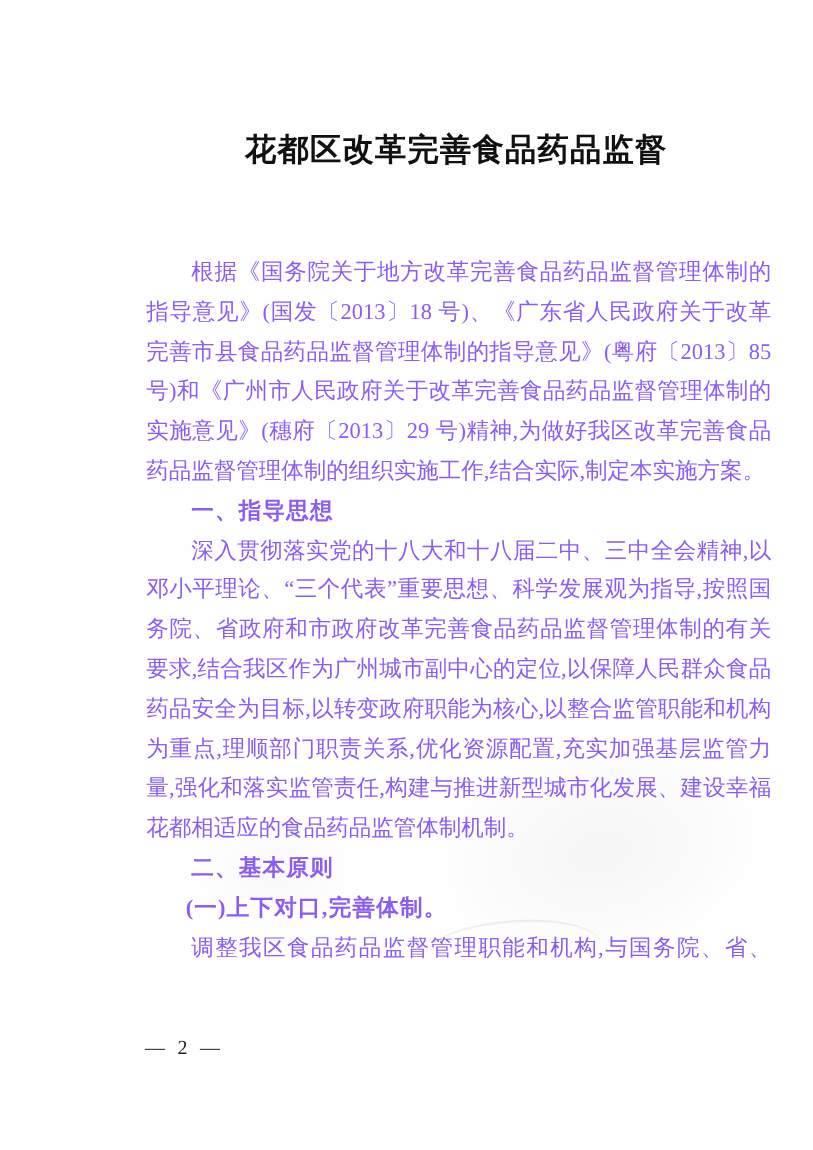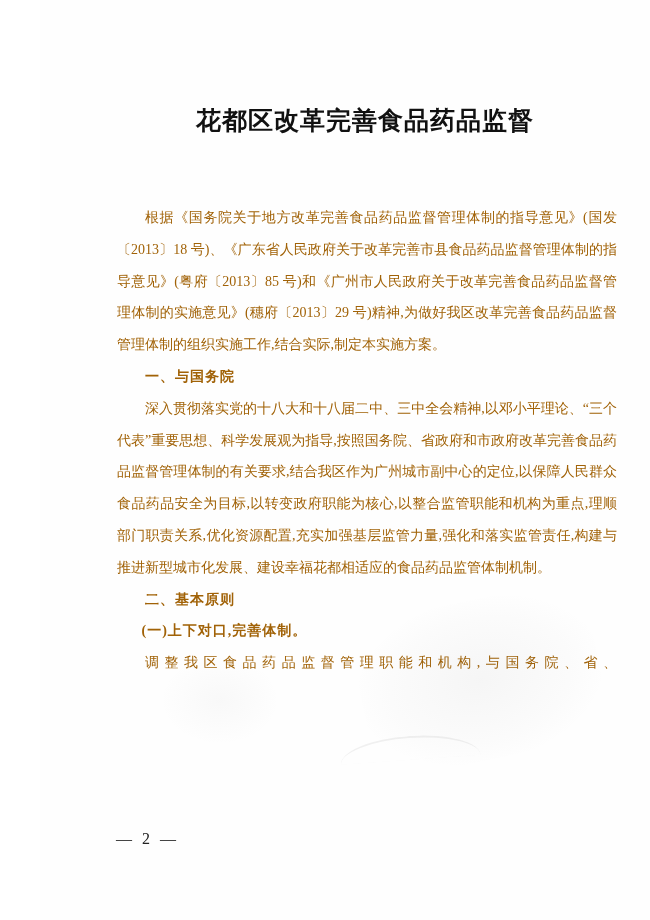--- a/index.html
+++ b/index.html
@@ -28,23 +28,23 @@
     color: #111111;
   }
   .doc-body {
     position: absolute;
     left: 77px;
     top: 202px;
     width: 500px;
   }
   .paragraph, .heading, .subheading {
     margin: 0;
-    font-size: 14px;
+    font-size: 18px;
     line-height: 31.8px;
-    color: #a16207;
+    color: #8b5cf6;
   }
   .paragraph {
     font-family: "Liberation Serif", serif;
     text-align: justify;
     text-justify: inter-ideograph;
     text-indent: 2em;
   }
   .paragraph.last-justify {
     text-align-last: justify;
   }
@@ -104,21 +104,21 @@
 <body>
 
 <div class="page">
 
   <div class="doc-title">
     <div>花都区改革完善食品药品监督</div>
   </div>
 
   <div class="doc-body">
       <div class="paragraph">根据《国务院关于地方改革完善食品药品监督管理体制的指导意见》(国发〔2013〕18 号)、《广东省人民政府关于改革完善市县食品药品监督管理体制的指导意见》(粤府〔2013〕85 号)和《广州市人民政府关于改革完善食品药品监督管理体制的实施意见》(穗府〔2013〕29 号)精神,为做好我区改革完善食品药品监督管理体制的组织实施工作,结合实际,制定本实施方案。</div>
-      <div class="heading">一、与国务院</div>
+      <div class="heading">一、指导思想</div>
       <div class="paragraph">深入贯彻落实党的十八大和十八届二中、三中全会精神,以邓小平理论、“三个代表”重要思想、科学发展观为指导,按照国务院、省政府和市政府改革完善食品药品监督管理体制的有关要求,结合我区作为广州城市副中心的定位,以保障人民群众食品药品安全为目标,以转变政府职能为核心,以整合监管职能和机构为重点,理顺部门职责关系,优化资源配置,充实加强基层监管力量,强化和落实监管责任,构建与推进新型城市化发展、建设幸福花都相适应的食品药品监管体制机制。</div>
       <div class="heading">二、基本原则</div>
       <div class="subheading">(一)上下对口,完善体制。</div>
       <div class="paragraph last-justify">调整我区食品药品监督管理职能和机构,与国务院、省、</div>
     </div>
 
   <div class="page-number">— 2 —</div>
 
   <div class="speck s1"></div>
   <div class="speck s2"></div>

